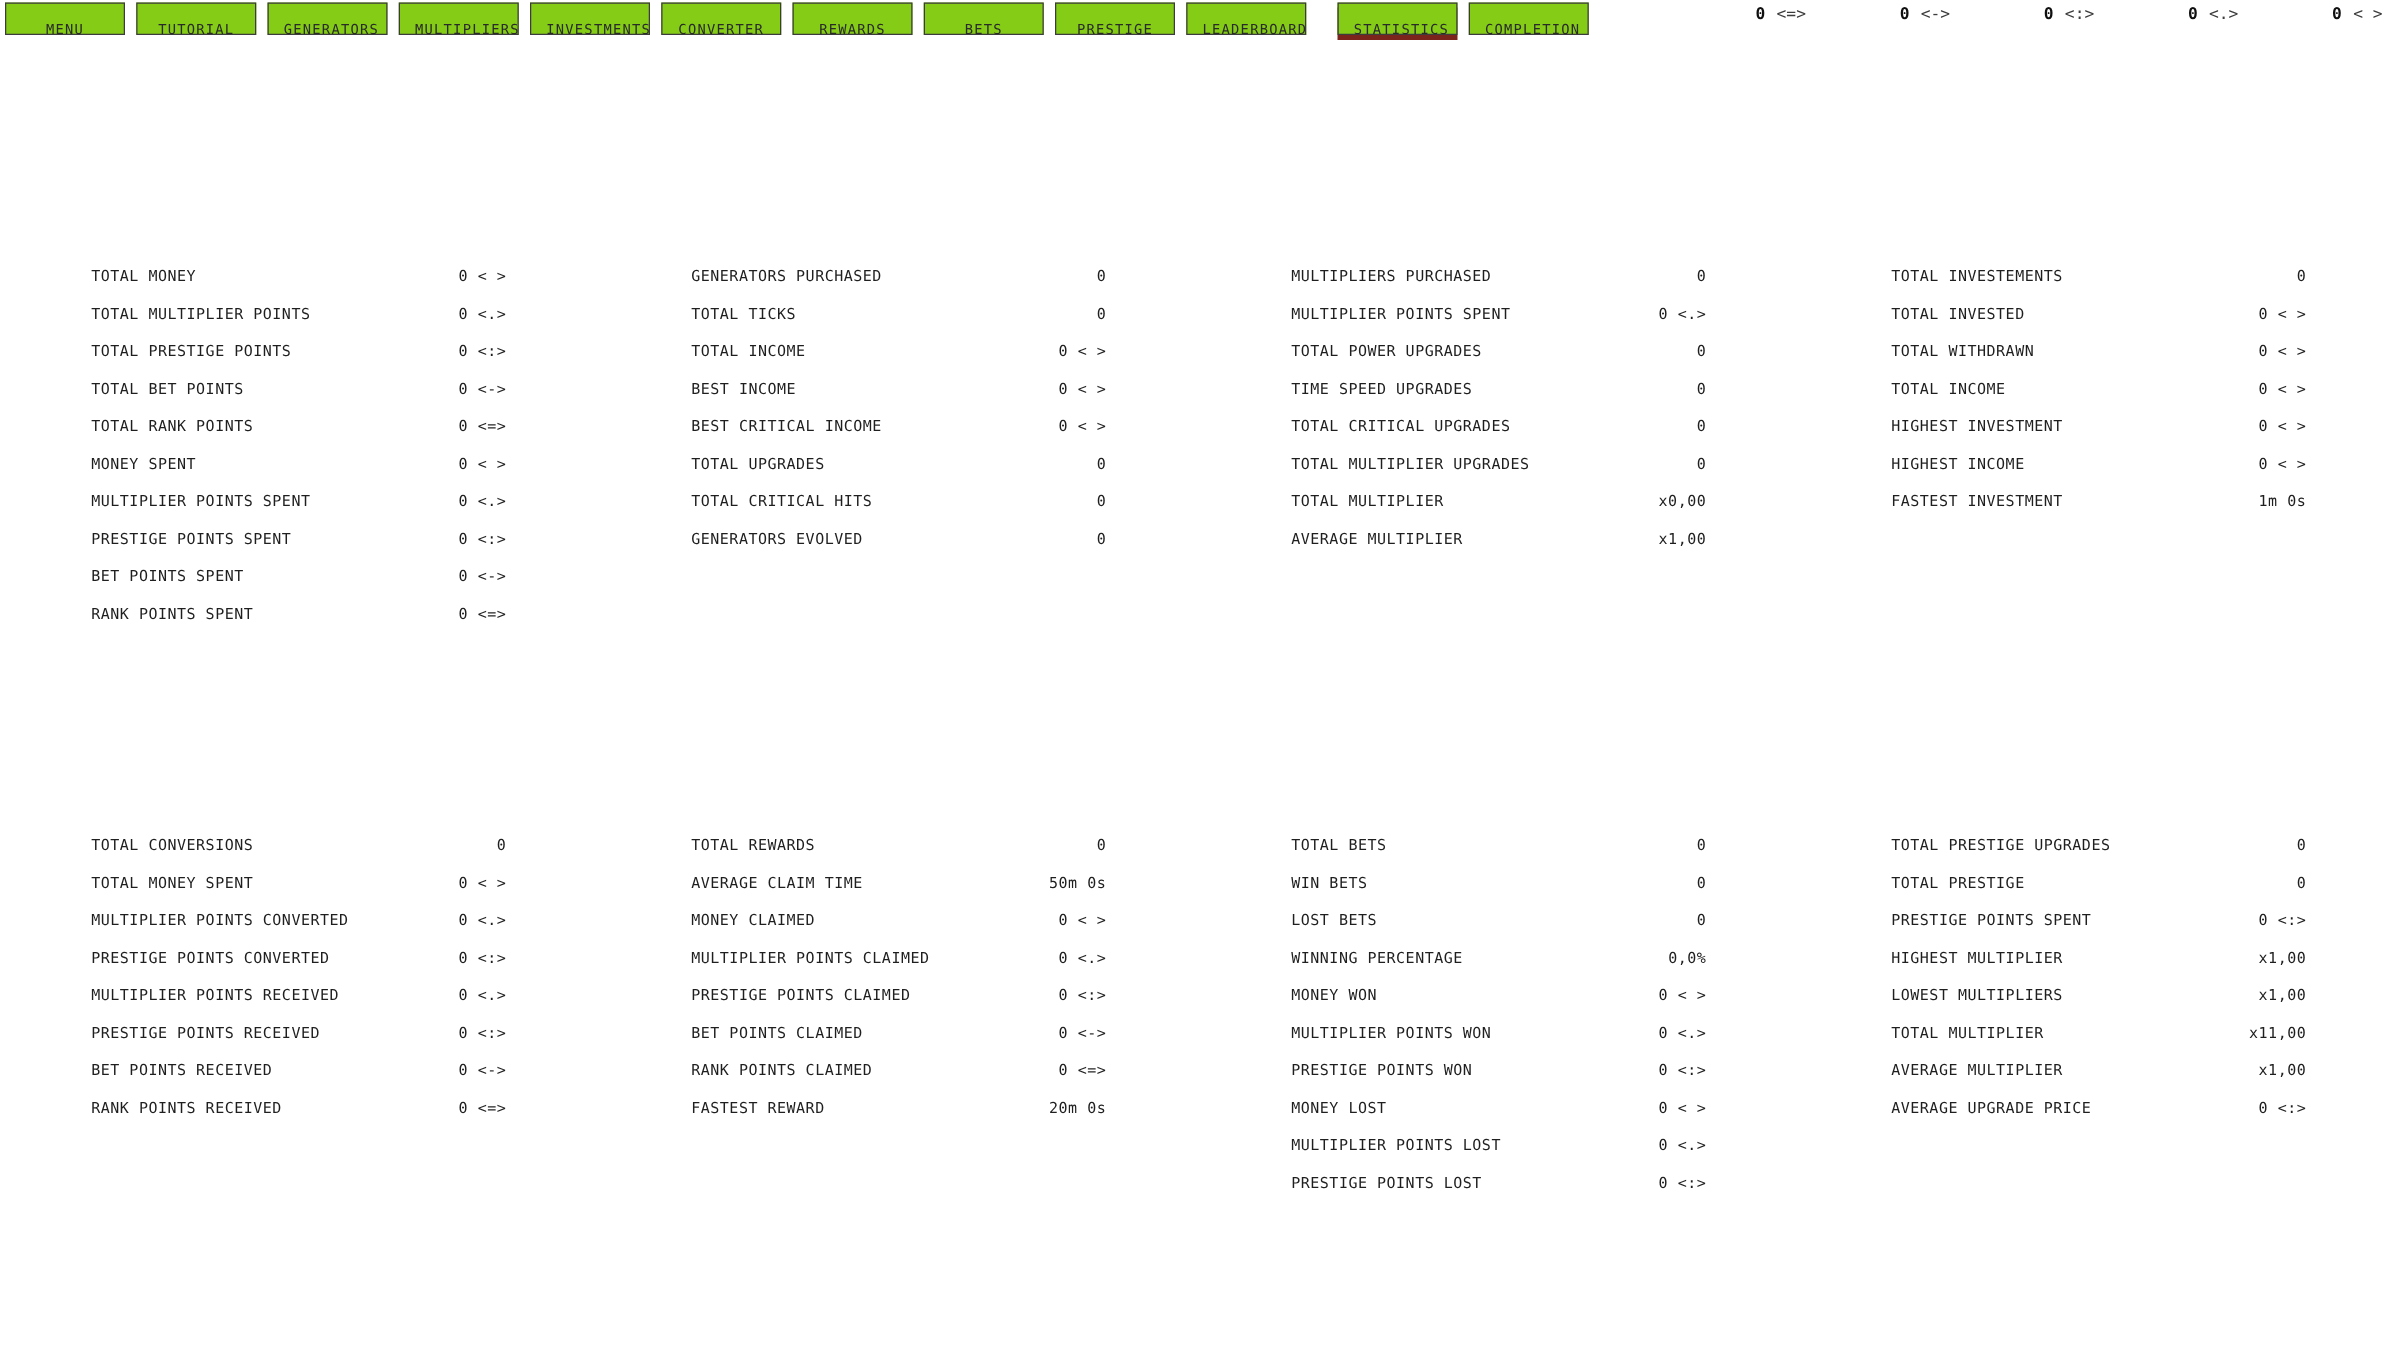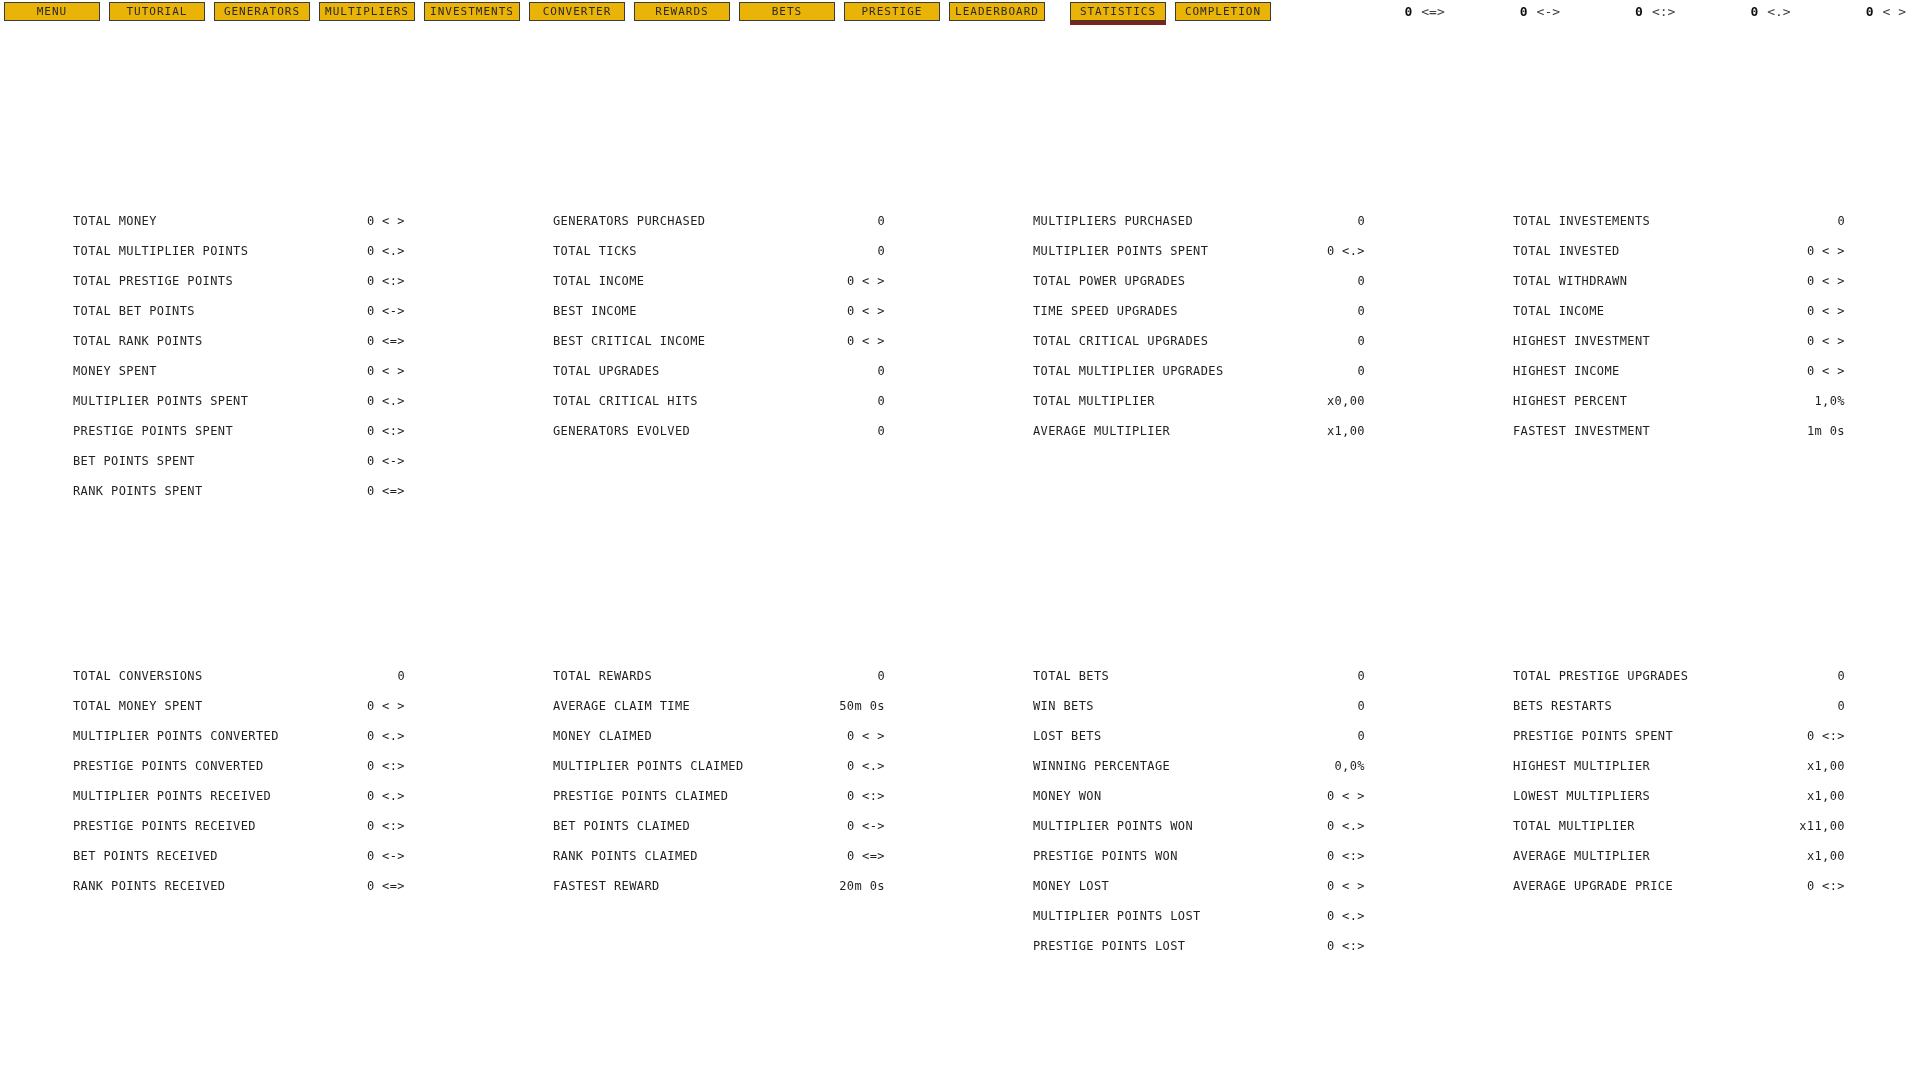--- a/index.html
+++ b/index.html
@@ -9,22 +9,22 @@
   html,body{margin:0;padding:0;}
   body{
     width:1920px;height:1080px;position:relative;overflow:hidden;
     background:var(--bg);
     color:var(--text);
     font-family:"DejaVu Sans Mono","Liberation Mono",monospace;
   }
   
   .nav{position:absolute;top:2px;left:4px;display:flex;gap:9px;}
   .nav-btn{
-    width:96px;height:19px;padding:0;
-    background:#eab308;border:1px solid var(--border);
+    width:96px;height:19px;padding:12px;
+    background:#84cc16;border:1px solid var(--border);
     font-family:inherit;font-size:11px;letter-spacing:1px;
     color:#2a2a2a;cursor:pointer;line-height:17px;text-align:center;
   }
   .nav-btn.active{box-shadow:0 4px 0 var(--accent);margin-left:16px;}
   
   .currencies{
     position:absolute;top:4px;right:14px;display:flex;gap:75px;
     font-size:13px;white-space:pre;
   }
   .currency{display:flex;gap:9px;}
@@ -217,24 +217,20 @@
       </div>
       <div class="stat-row">
         <span class="stat-label">HIGHEST INVESTMENT</span>
         <span class="stat-value">0 &lt; &gt;</span>
       </div>
       <div class="stat-row">
         <span class="stat-label">HIGHEST INCOME</span>
         <span class="stat-value">0 &lt; &gt;</span>
       </div>
       <div class="stat-row">
-        <span class="stat-label">HIGHEST PERCENT</span>
-        <span class="stat-value">1,0%</span>
-      </div>
-      <div class="stat-row">
         <span class="stat-label">FASTEST INVESTMENT</span>
         <span class="stat-value">1m 0s</span>
       </div>
     </section>
 
   <section class="stat-col c1 r2">
 
   <div class="stat-row">
         <span class="stat-label">TOTAL CONVERSIONS</span>
         <span class="stat-value">0</span>
@@ -349,21 +345,21 @@
       </div>
     </section>
 
   <section class="stat-col c4 r2">
 
   <div class="stat-row">
         <span class="stat-label">TOTAL PRESTIGE UPGRADES</span>
         <span class="stat-value">0</span>
       </div>
       <div class="stat-row">
-        <span class="stat-label">BETS RESTARTS</span>
+        <span class="stat-label">TOTAL PRESTIGE</span>
         <span class="stat-value">0</span>
       </div>
       <div class="stat-row">
         <span class="stat-label">PRESTIGE POINTS SPENT</span>
         <span class="stat-value">0 &lt;:&gt;</span>
       </div>
       <div class="stat-row">
         <span class="stat-label">HIGHEST MULTIPLIER</span>
         <span class="stat-value">x1,00</span>
       </div>

